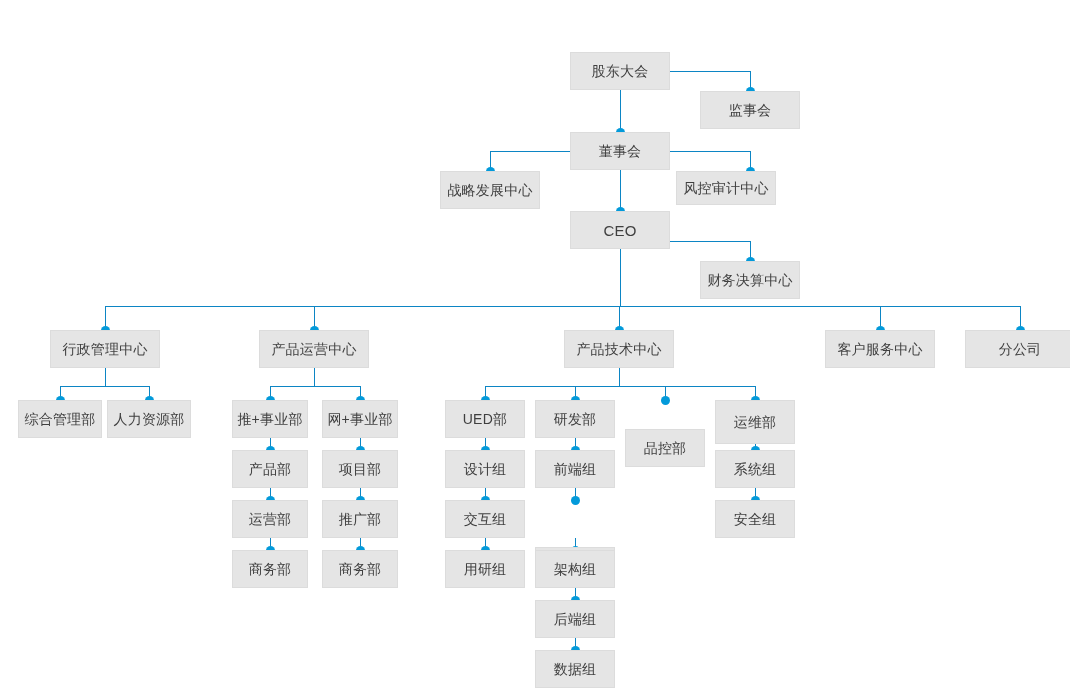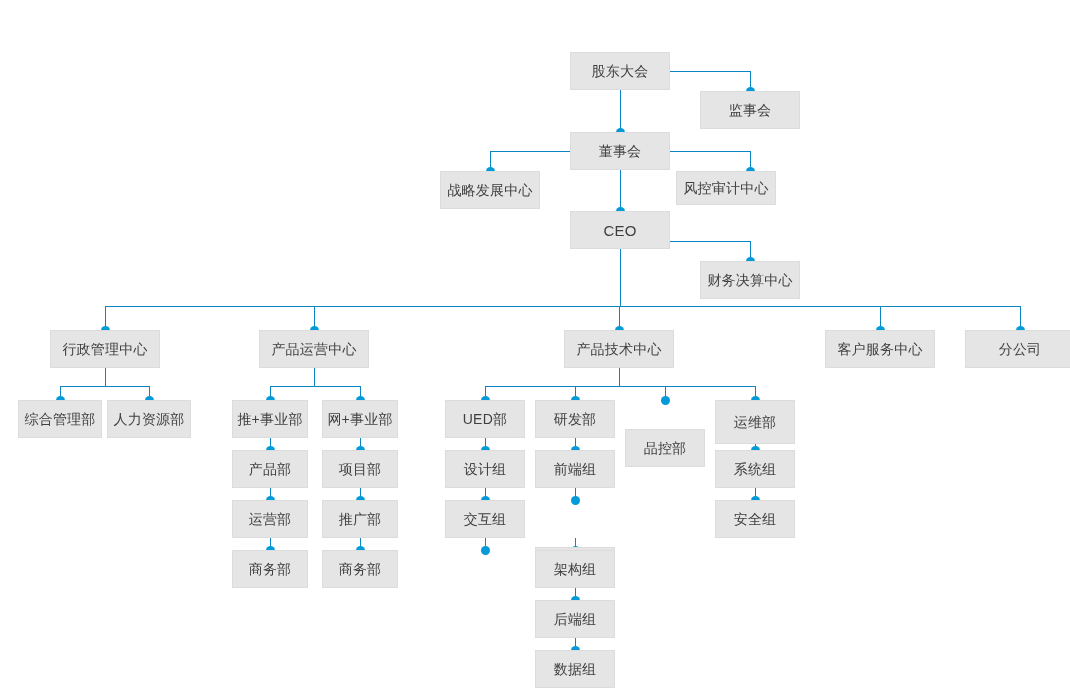--- a/index.html
+++ b/index.html
@@ -184,20 +184,21 @@
   <div class="node" style="left: 232px; top: 550px; width: 76px; height: 38px;">商务部</div>
 
   <div class="node" style="left: 322px; top: 400px; width: 76px; height: 38px;">网+事业部</div>
   <div class="node" style="left: 322px; top: 450px; width: 76px; height: 38px;">项目部</div>
   <div class="node" style="left: 322px; top: 500px; width: 76px; height: 38px;">推广部</div>
   <div class="node" style="left: 322px; top: 550px; width: 76px; height: 38px;">商务部</div>
 
   <div class="node" style="left: 445px; top: 400px; width: 80px; height: 38px;">UED部</div>
   <div class="node" style="left: 445px; top: 450px; width: 80px; height: 38px;">设计组</div>
   <div class="node" style="left: 445px; top: 500px; width: 80px; height: 38px;">交互组</div>
+  <div class="node" style="left: 445px; top: 550px; width: 80px; height: 38px;">用研组</div>
 
   <div class="node" style="left: 535px; top: 400px; width: 80px; height: 38px;">研发部</div>
   <div class="node" style="left: 535px; top: 450px; width: 80px; height: 38px;">前端组</div>
   <div class="node" style="left: 535px; top: 500px; width: 80px; height: 38px; margin-top: 47px;">移动组</div>
   <div class="node" style="left: 535px; top: 600px; width: 80px; height: 38px;">后端组</div>
   <div class="node" style="left: 535px; top: 550px; width: 80px; height: 38px;">架构组</div>
   <div class="node" style="left: 535px; top: 650px; width: 80px; height: 38px;">数据组</div>
 
   <div class="node" style="left: 625px; top: 400px; width: 80px; height: 38px; margin-top: 29px;">品控部</div>
 

